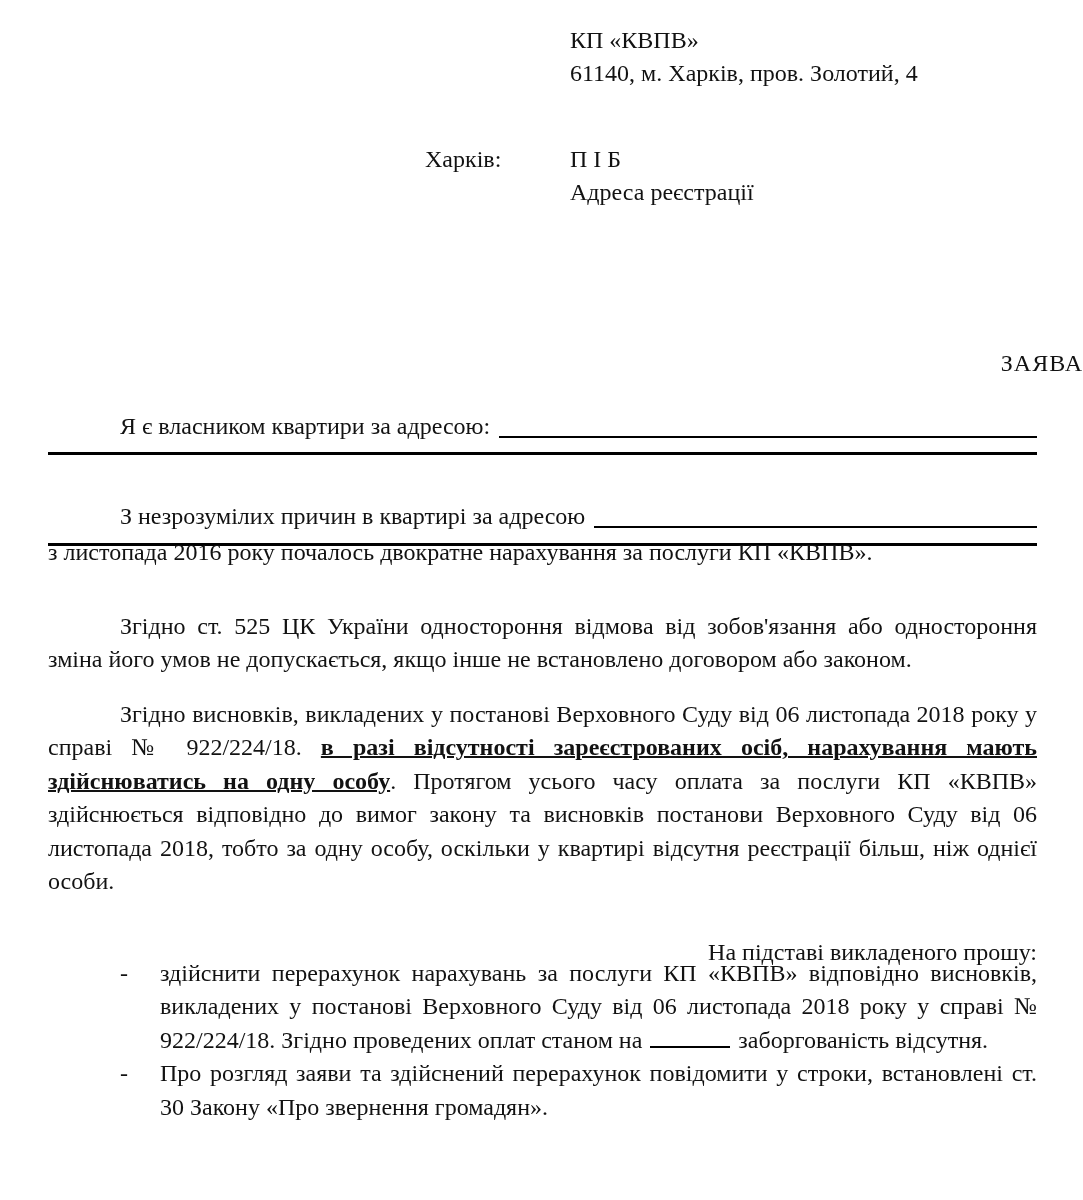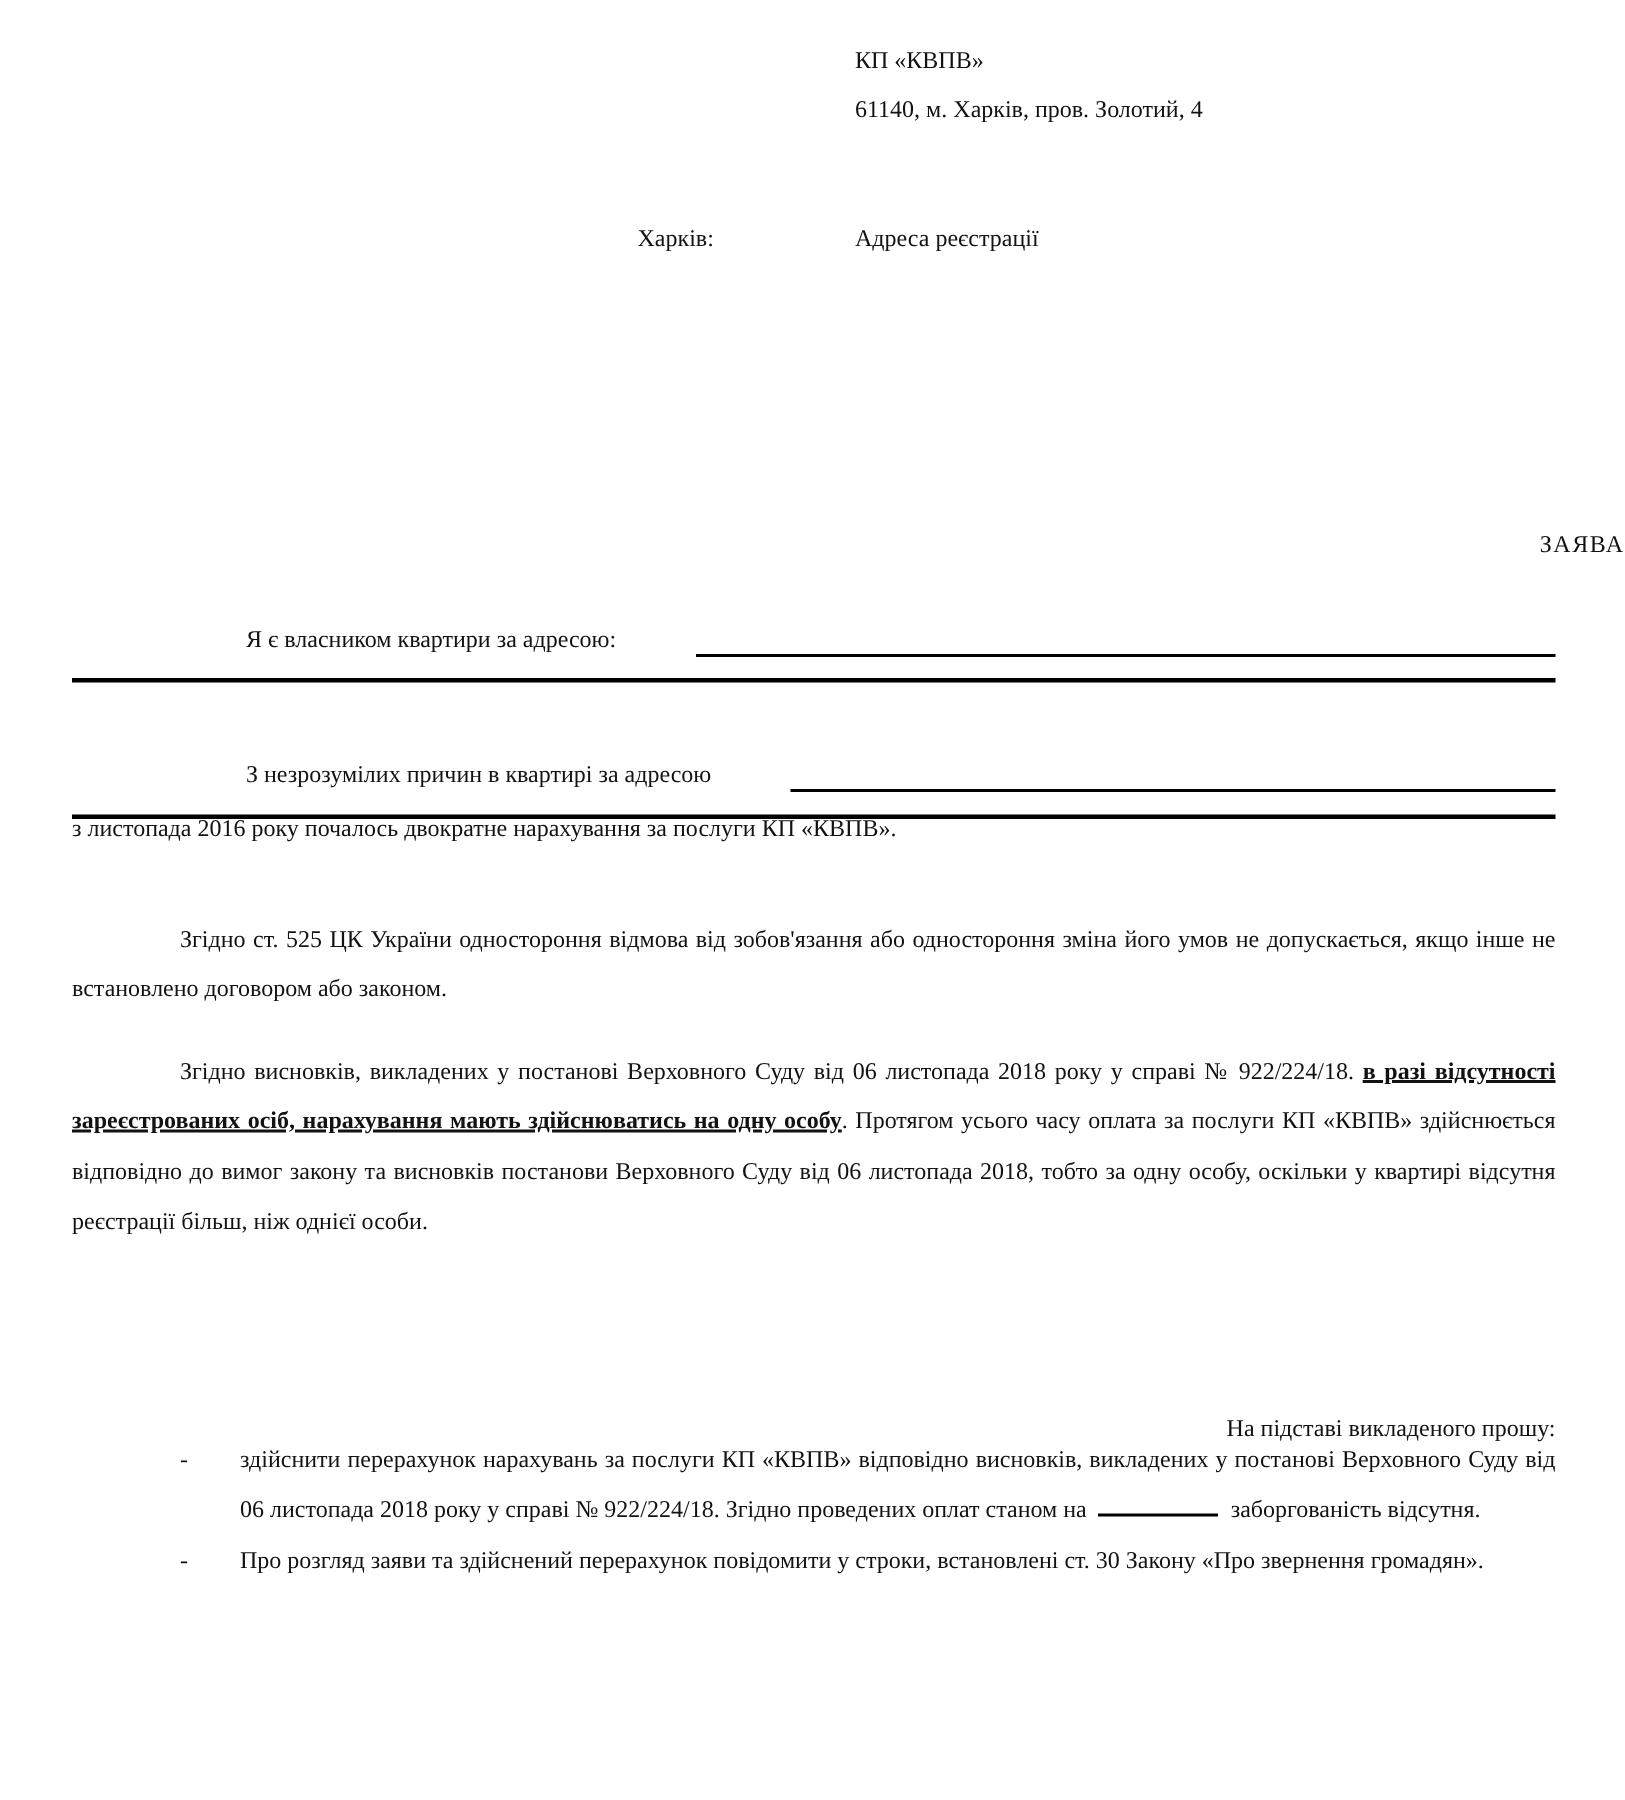--- a/index.html
+++ b/index.html
@@ -2,30 +2,30 @@
 <html lang="uk"><head>
 <meta charset="utf-8">
 <style>
   html,body{margin:0;padding:0;background:#ffffff;}
   .page{
     position:relative;
     width:1083px;height:1200px;
     background:#ffffff;
     color:#121212;
     font-family:"Liberation Serif","DejaVu Serif",serif;
-    font-size:16px;
+    font-size:24px;
     line-height:33.4px;
     overflow:hidden;
   }
   .abs{position:absolute;left:48px;right:46px;}
   .org-block{position:absolute;left:570px;top:24px;white-space:nowrap;}
   .applicant-label{position:absolute;left:425px;top:143px;white-space:nowrap;}
   .applicant-values{position:absolute;left:570px;top:143px;white-space:nowrap;}
   .doc-title{position:absolute;left:0;right:0;top:347px;text-align:right;letter-spacing:1px;}
-  .line-flex{display:flex;align-items:flex-end;gap:44px;}
+  .line-flex{display:flex;align-items:flex-end;}
   .indent-spacer{flex:0 0 72px;}
   .nowrap{white-space:nowrap;}
   .fill-underline{
     flex:1 1 auto;
     border-bottom:2px solid #000;
     height:2px;
     margin:0 0 5px 9px;
   }
   .rule{
     position:absolute;left:48px;right:46px;
@@ -54,20 +54,21 @@
 
 <div class="page">
 
   <div class="org-block">
     <div>КП «КВПВ»</div>
     <div>61140, м. Харків, пров. Золотий, 4</div>
   </div>
 
   <div class="applicant-label">Харків:</div>
   <div class="applicant-values">
+    <div>П І Б</div>
     <div>Адреса реєстрації</div>
   </div>
 
   <div class="doc-title">ЗАЯВА</div>
 
   <div class="abs line-flex" style="top:410px;">
     <span class="indent-spacer"></span>
     <span class="nowrap">Я є власником квартири за адресою:</span>
     <span class="fill-underline"></span>
   </div>

